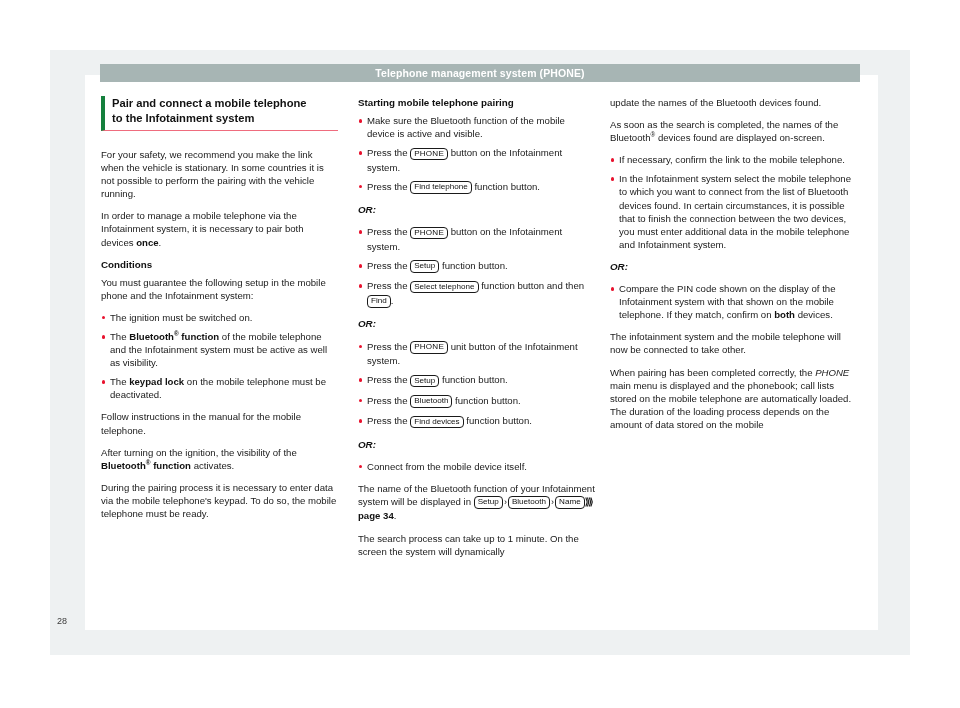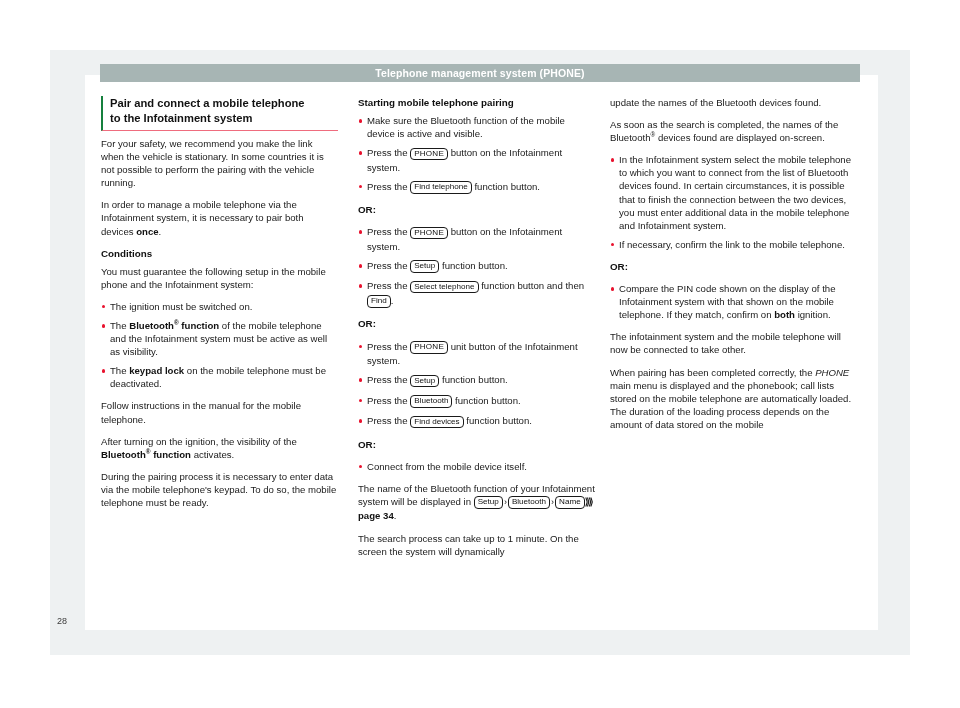--- a/index.html
+++ b/index.html
@@ -98,22 +98,22 @@
 
   
   .section-title {
     position: relative;
     font-size: 11.2px;
     font-weight: bold;
     line-height: 15px;
     color: #111111;
     padding-left: 7px;
     padding-bottom: 4px;
-    margin-bottom: 6px;
-    border-left: 2px solid #15803d;
+    margin-bottom: 17px;
+    border-left: 4px solid #15803d;
     border-bottom: 1.3px solid #ef6c7e;
   }
 
   .subhead {
     font-size: 9.8px;
     font-weight: bold;
     color: #111111;
     margin: 0 0 5px 0;
     line-height: 13px;
   }
@@ -121,20 +121,21 @@
   p.para {
     margin: 0 0 9px 0;
     text-align: left;
   }
 
   .or-label {
     font-size: 9.8px;
     font-weight: bold;
     color: #111111;
     margin: 9px 0 9px 0;
+    font-style: italic;
   }
 
   ul.bullets {
     list-style: none;
     margin: 0 0 7px 0;
     padding: 0;
   }
   ul.bullets li {
     position: relative;
     padding-left: 9px;
@@ -264,28 +265,28 @@
     <p class="para">The search process can take up to 1 minute. On the screen the system will dynamically</p>
   </div>
 
   <div class="col col-3">
 
     <p class="para">update the names of the Bluetooth devices found.</p>
 
     <p class="para"><span>As soon as the search is completed, the names of the Bluetooth</span><sup class="reg">®</sup><span> devices found are displayed on-screen.</span></p>
 
     <ul class="bullets">
+      <li><span>If necessary, confirm the link to the mobile telephone.</span></li>
       <li><span>In the Infotainment system select the mobile telephone to which you want to connect from the list of Bluetooth devices found. In certain circumstances, it is possible that to finish the connection between the two devices, you must enter additional data in the mobile telephone and Infotainment system.</span></li>
-      <li><span>If necessary, confirm the link to the mobile telephone.</span></li>
-    </ul>
-
-    <div class="or-label">OR:</div>
-
-    <ul class="bullets">
-      <li><span>Compare the PIN code shown on the display of the Infotainment system with that shown on the mobile telephone. If they match, confirm on </span><b>both</b><span> ignition.</span></li>
+    </ul>
+
+    <div class="or-label">OR:</div>
+
+    <ul class="bullets">
+      <li><span>Compare the PIN code shown on the display of the Infotainment system with that shown on the mobile telephone. If they match, confirm on </span><b>both</b><span> devices.</span></li>
     </ul>
 
     <p class="para" style="margin-top:9px;">The infotainment system and the mobile telephone will now be connected to take other.</p>
 
     <p class="para"><span>When pairing has been completed correctly, the </span><span class="italic">PHONE</span><span> main menu is displayed and the phonebook; call lists stored on the mobile telephone are automatically loaded. The duration of the loading process depends on the amount of data stored on the mobile</span></p>
   </div>
 
   <div class="page-number">28</div>
   <div class="watermark">carmanualsonline.info</div>
 

